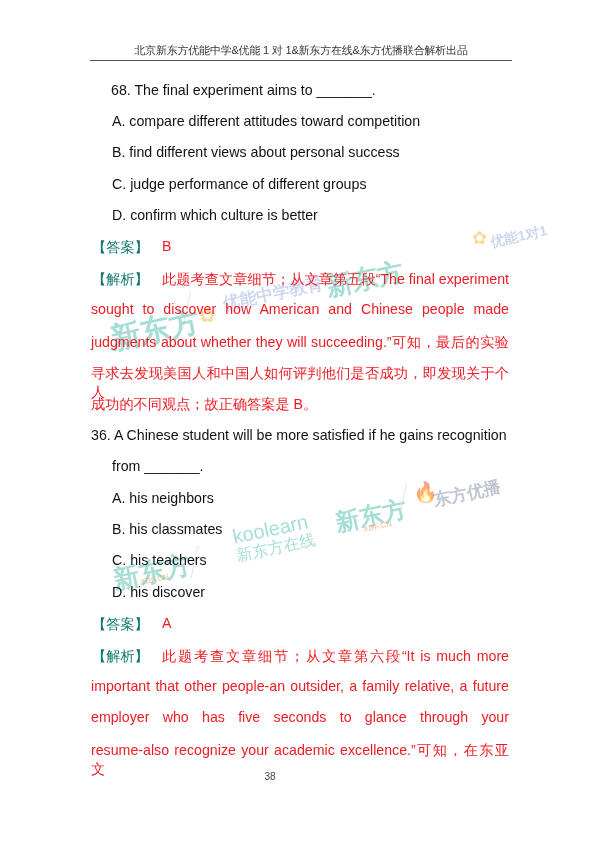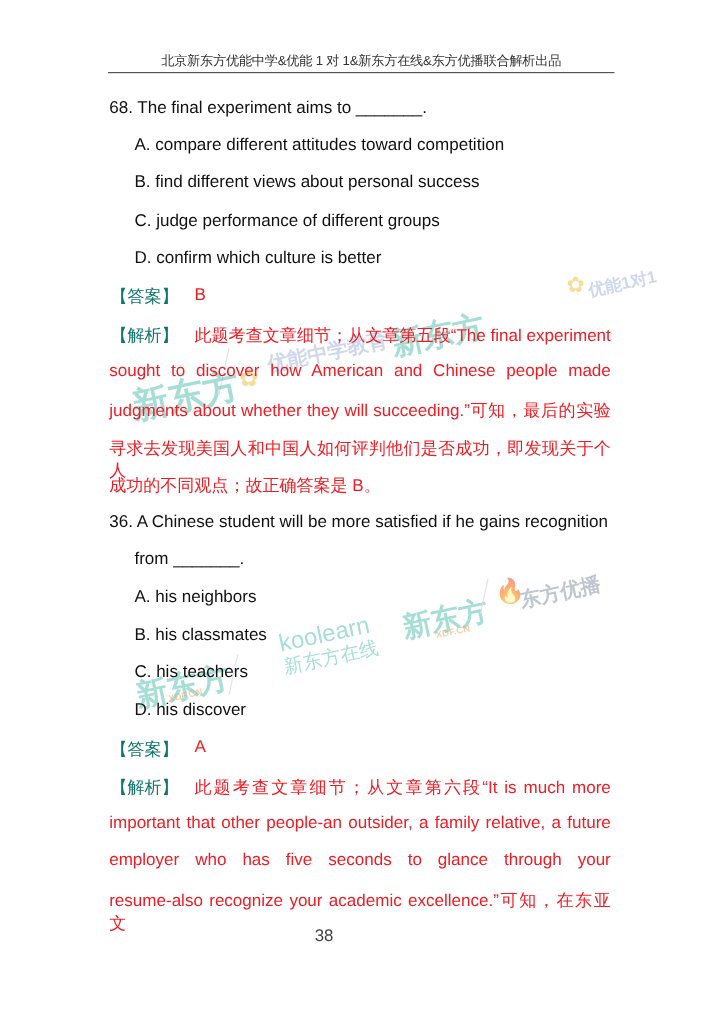--- a/index.html
+++ b/index.html
@@ -11,21 +11,21 @@
 
   .line { position:absolute; font-size:14.2px; white-space:nowrap; }
   .q { left:91px; }
   .opt { left:112px; }
   .red { color:#ee1c24; }
   .ans-label { left:92px; color:#0f766e; }
   .ans-val { color:#ee1c24; }
   .just { left:91px; width:418px; color:#ee1c24; text-align:justify; text-align-last:justify; white-space:normal; }
   .just.last { text-align-last:left; }
 
-  .page-num { position:absolute; top:771px; left:0; width:540px; text-align:center; font-size:14px; color:#444; }
+  .page-num { position:absolute; top:771px; left:0; width:540px; text-align:center; font-size:10px; color:#444; }
 
   
   .wm { position:absolute; pointer-events:none; opacity:0.55; white-space:nowrap; }
   .wm-teal { color:#5ec4b6; font-weight:bold; }
   .wm-blue { color:#a9b8e0; font-weight:bold; }
   .wm-gray { color:#8e98a8; font-weight:bold; }
   .wm-orange { color:#f3c04b; }
   .wm-sep { position:absolute; width:1px; background:#d8dde4; opacity:0.8; }
 </style>
 </head>
@@ -46,21 +46,21 @@
 <div class="wm wm-teal" style="left:363px;top:522px;font-size:8px;transform:rotate(-12deg);color:#f0a868;">XDF.CN</div>
 <div class="wm-sep" style="left:403px;top:482px;height:30px;transform:rotate(12deg);"></div>
 <div class="wm" style="left:413px;top:480px;font-size:20px;color:#f5b52a;">🔥</div>
 <div class="wm wm-gray" style="left:433px;top:482px;font-size:17px;transform:rotate(-12deg);">东方优播</div>
 <div class="wm wm-teal" style="left:232px;top:518px;font-size:20px;transform:rotate(-12deg);font-weight:normal;">koolearn</div>
 <div class="wm wm-teal" style="left:236px;top:538px;font-size:16px;transform:rotate(-12deg);font-weight:normal;">新东方在线</div>
 <div class="wm wm-teal" style="left:113px;top:555px;font-size:26px;transform:rotate(-12deg);">新东方</div>
 <div class="wm wm-teal" style="left:140px;top:575px;font-size:8px;transform:rotate(-12deg);color:#f0a868;">XDF.CN</div>
 <div class="wm-sep" style="left:194px;top:545px;height:34px;transform:rotate(12deg);"></div>
 
-<div class="line q" style="top:82px;">68. The final experiment aims to _______.</div>
+<div class="line q" style="top:82px;margin-left:20px;">68. The final experiment aims to _______.</div>
 <div class="line opt" style="top:113px;">A. compare different attitudes toward competition</div>
 <div class="line opt" style="top:144px;">B. find different views about personal success</div>
 <div class="line opt" style="top:176px;">C. judge performance of different groups</div>
 <div class="line opt" style="top:207px;">D. confirm which culture is better</div>
 
 <div class="line ans-label" style="top:238px;">【答案】</div>
 <div class="line ans-val" style="top:238px;left:162px;">B</div>
 
 <div class="line ans-label" style="top:270px;">【解析】</div>
 <div class="line red" style="top:270px;left:162px;width:347px;text-align:justify;text-align-last:justify;white-space:normal;">此题考查文章细节；从文章第五段“The final experiment</div>

